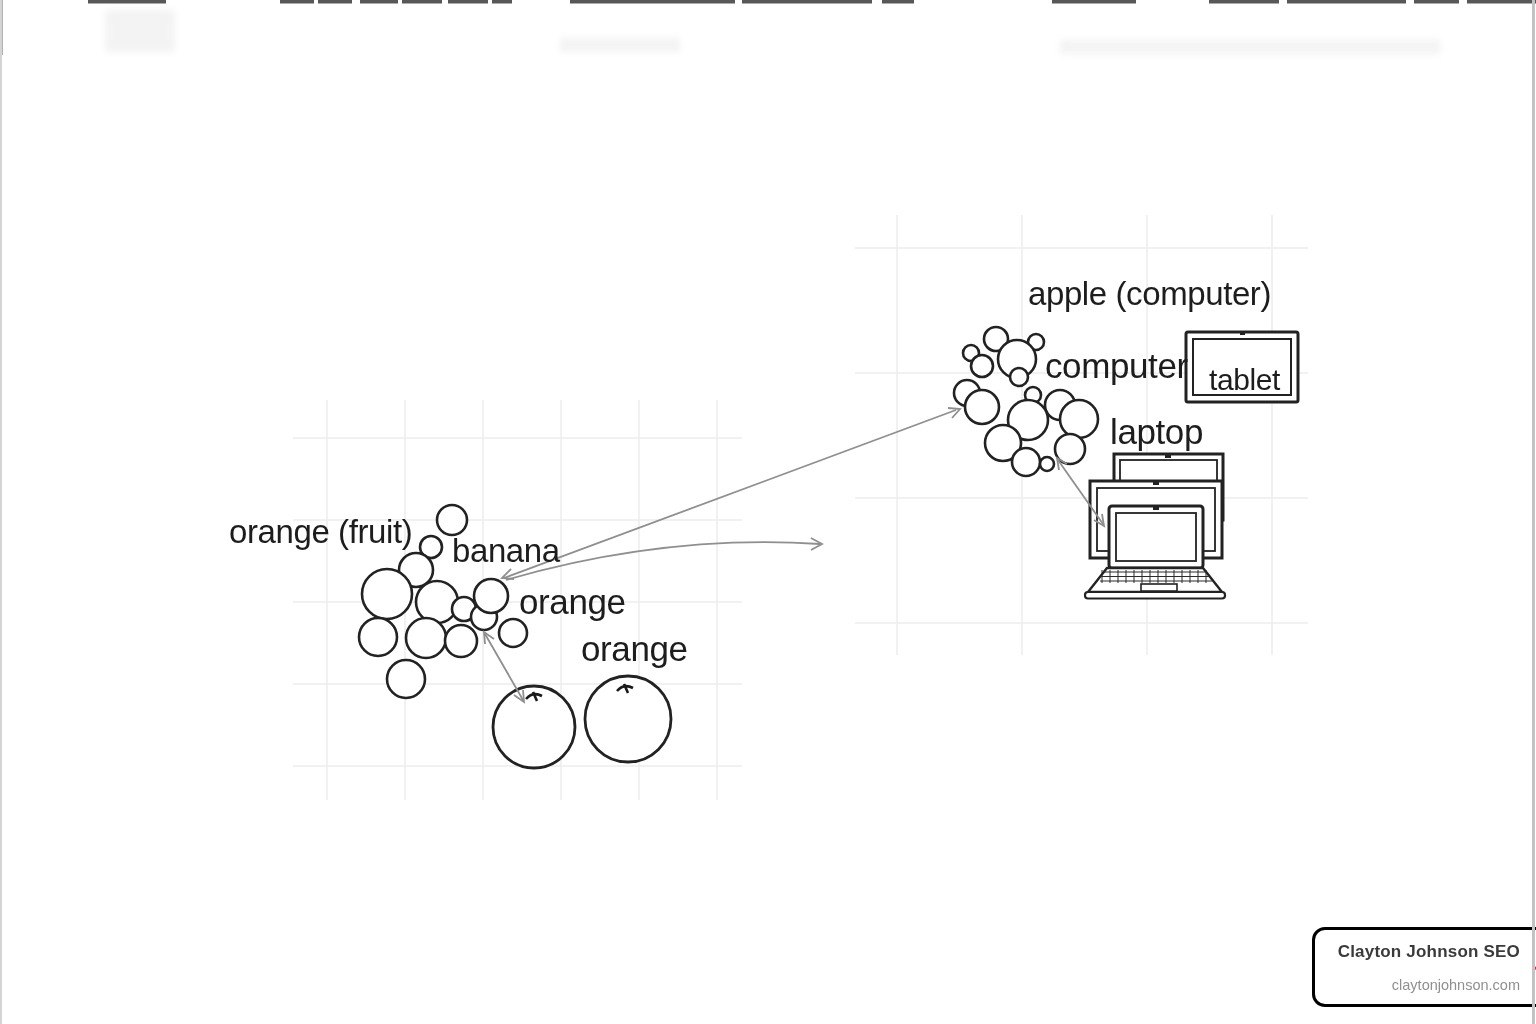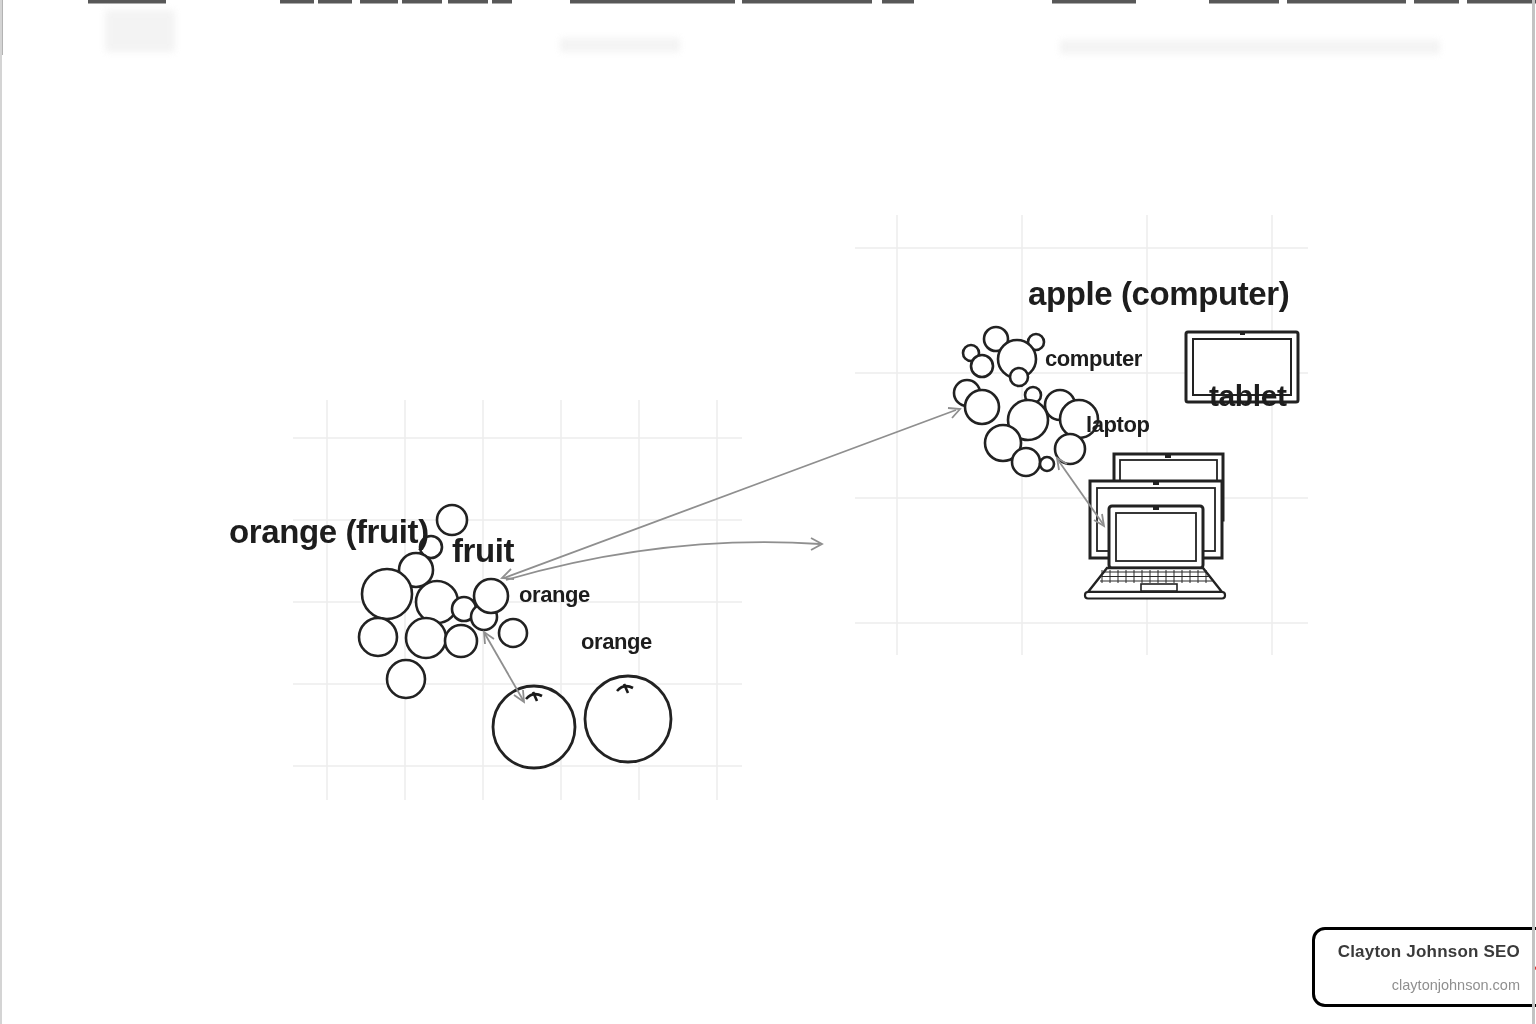--- a/index.html
+++ b/index.html
@@ -1,23 +1,23 @@
 <!DOCTYPE html>
 <html><head>
 <meta charset="utf-8">
 <style>
   html,body{margin:0;padding:0;background:#fff;}
   .stage{position:relative;width:1536px;height:1024px;background:#ffffff;overflow:hidden;
          font-family:"Liberation Sans",sans-serif;}
   .canvas{position:absolute;left:0;top:0;}
-  .lbl{position:absolute;color:#1d1d1d;font-weight:700;line-height:1;white-space:nowrap;
+  .lbl{position:absolute;color:#1d1d1d;font-weight:400;line-height:1;white-space:nowrap;
        letter-spacing:-0.4px;}
   .lbl-33{font-size:33px;}
-  .lbl-31{font-size:22px;}
-  .lbl-30{font-size:30px;margin-top:16px;}
+  .lbl-31{font-size:35px;}
+  .lbl-30{font-size:30px;}
   .edge{position:absolute;top:0;height:1024px;width:2px;}
   .edge-left{left:0;background:#d4d4d4;}
   .edge-right{left:1532px;background:#c3c3c3;width:3px;}
   .smudge{position:absolute;background:#ececec;filter:blur(3px);opacity:.6;}
   .badge{position:absolute;left:1312px;top:927px;width:287px;height:80px;background:#fff;
          border:3px solid #000000;border-radius:13px;box-sizing:border-box;
          display:flex;align-items:center;justify-content:flex-end;gap:14px;padding-right:24px;}
   .badge-text{text-align:right;}
   .badge-title{font-size:17px;font-weight:700;color:#3a3a3a;letter-spacing:.2px;}
   .badge-domain{font-size:14.5px;color:#8f8f8f;margin-top:15px;}
@@ -166,27 +166,27 @@
         <path d="M1102,514 L1104,526 L1094,520"></path>
       </g>
     </g>
   </svg>
 
   <div class="smudge" style="left:105px;top:10px;width:70px;height:42px;"></div>
   <div class="smudge" style="left:560px;top:38px;width:120px;height:14px;"></div>
   <div class="smudge" style="left:1060px;top:40px;width:380px;height:14px;"></div>
 
   <div class="lbl lbl-33" style="left:229px;top:515px;">orange (fruit)</div>
-  <div class="lbl lbl-33" style="left:452px;top:534px;">fruit</div>
+  <div class="lbl lbl-33" style="left:452px;top:534px;">banana</div>
   <div class="lbl lbl-31" style="left:519px;top:584px;">orange</div>
   <div class="lbl lbl-31" style="left:540px;top:631px;margin-left:41px;">orange</div>
   <div class="lbl lbl-33" style="left:1028px;top:277px;">apple (computer)</div>
   <div class="lbl lbl-31" style="left:1045px;top:348px;">computer</div>
   <div class="lbl lbl-30" style="left:1209px;top:365px;">tablet</div>
-  <div class="lbl lbl-31" style="left:1086px;top:414px;">laptop</div>
+  <div class="lbl lbl-31" style="left:1110px;top:414px;">laptop</div>
 
   <div class="badge">
     <div class="badge-text">
       <div class="badge-title">Clayton Johnson SEO</div>
       <div class="badge-domain">claytonjohnson.com</div>
     </div>
     <svg width="38" height="46" viewBox="0 0 40 48">
       <rect x="3" y="31" width="8" height="15" rx="1" fill="#e63230"></rect>
       <rect x="15" y="25" width="8" height="21" rx="1" fill="#e63230"></rect>
       <rect x="27" y="17" width="8" height="29" rx="1" fill="#e63230"></rect>

